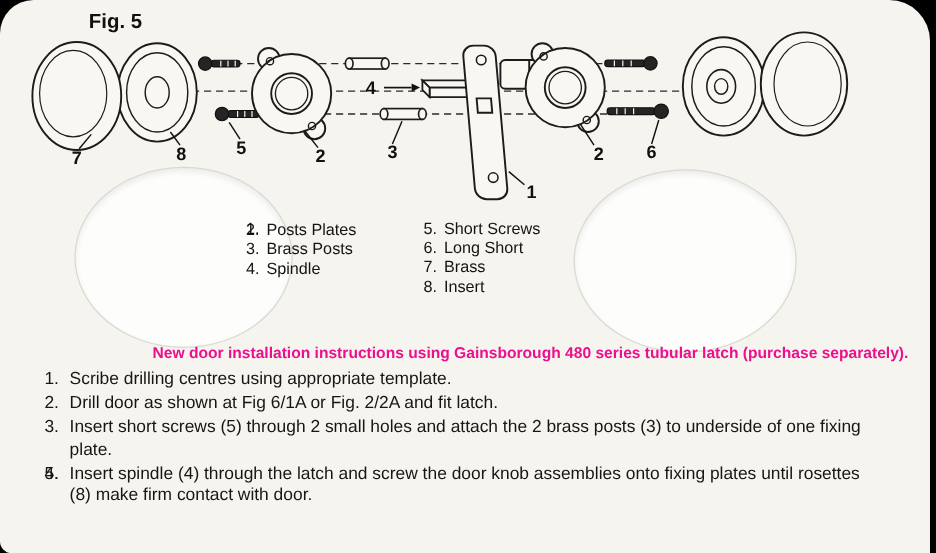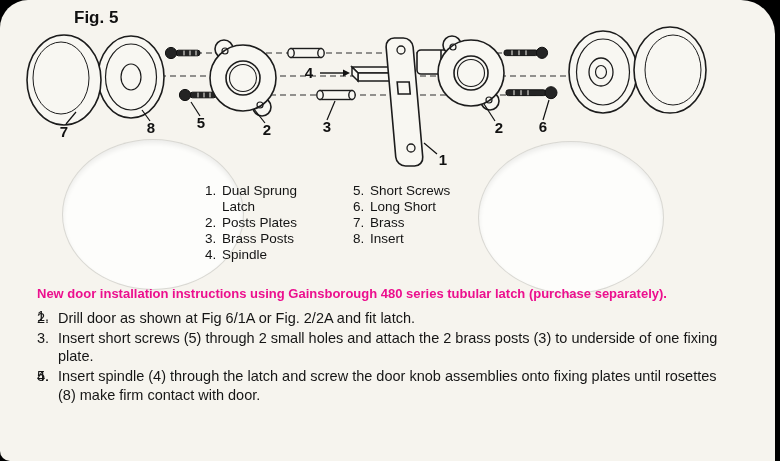--- a/index.html
+++ b/index.html
@@ -10,21 +10,21 @@
   .cutout.left{left:62px;top:139px;width:180px;height:149px;}
   .cutout.right{left:478px;top:141px;width:184px;height:151px;}
   .fig-label{position:absolute;left:74px;top:8px;font-size:17px;font-weight:bold;color:#111;}
   .diagram{position:absolute;left:0;top:0;width:780px;height:180px;}
   .legend{position:absolute;left:205px;top:183px;display:flex;gap:30px;font-size:13.5px;color:#141414;}
   .legend-col{display:flex;flex-direction:column;}
   .legend-col.lc-left{width:118px;}
   .legend-col.lc-right{width:140px;}
   .legend-item{position:relative;padding-left:17px;line-height:15.5px;margin-bottom:0.5px;}
   .legend-num{position:absolute;left:0;top:0;}
-  .heading{position:absolute;left:37px;top:286px;width:720px;font-size:13px;font-weight:bold;}
+  .heading{position:absolute;left:37px;top:286px;width:720px;font-size:13px;font-weight:bold;text-align:right;}
   .instructions{position:absolute;left:37px;top:307px;width:684px;font-size:14.5px;color:#161616;line-height:18.5px;}
   .instr-item{position:relative;padding-left:21px;margin-bottom:1.5px;}
   .instr-num{position:absolute;left:0;top:0;}
 </style>
 </head>
 <body>
 
 <div class="page">
   <div class="card">
 
@@ -169,21 +169,20 @@
         <text x="443" y="165">1</text>
         <text x="499" y="133">2</text>
         <text x="543" y="132">6</text>
       </g>
     </svg>
 
     <div class="legend">
       <div class="legend-col lc-left">
         <div class="legend-item">
           <span class="legend-num">1.</span>
-          <span class="legend-label">Dual Sprung Latch</span>
         </div>
         <div class="legend-item">
           <span class="legend-num">2.</span>
           <span class="legend-label">Posts Plates</span>
         </div>
         <div class="legend-item">
           <span class="legend-num">3.</span>
           <span class="legend-label">Brass Posts</span>
         </div>
         <div class="legend-item">
@@ -209,20 +208,21 @@
           <span class="legend-label">Insert</span>
         </div>
       </div>
     </div>
 
     <div class="heading" style="color: rgb(236, 15, 142);">New door installation instructions using Gainsborough 480 series tubular latch (purchase separately).</div>
 
     <div class="instructions">
       <div class="instr-item">
         <span class="instr-num">1.</span>
+        <span class="instr-text">Scribe drilling centres using appropriate template.</span>
       </div>
       <div class="instr-item">
         <span class="instr-num">2.</span>
         <span class="instr-text">Drill door as shown at Fig 6/1A or Fig. 2/2A and fit latch.</span>
       </div>
       <div class="instr-item">
         <span class="instr-num">3.</span>
         <span class="instr-text">Insert short screws (5) through 2 small holes and attach the 2 brass posts (3) to underside of one fixing plate.</span>
       </div>
       <div class="instr-item">

